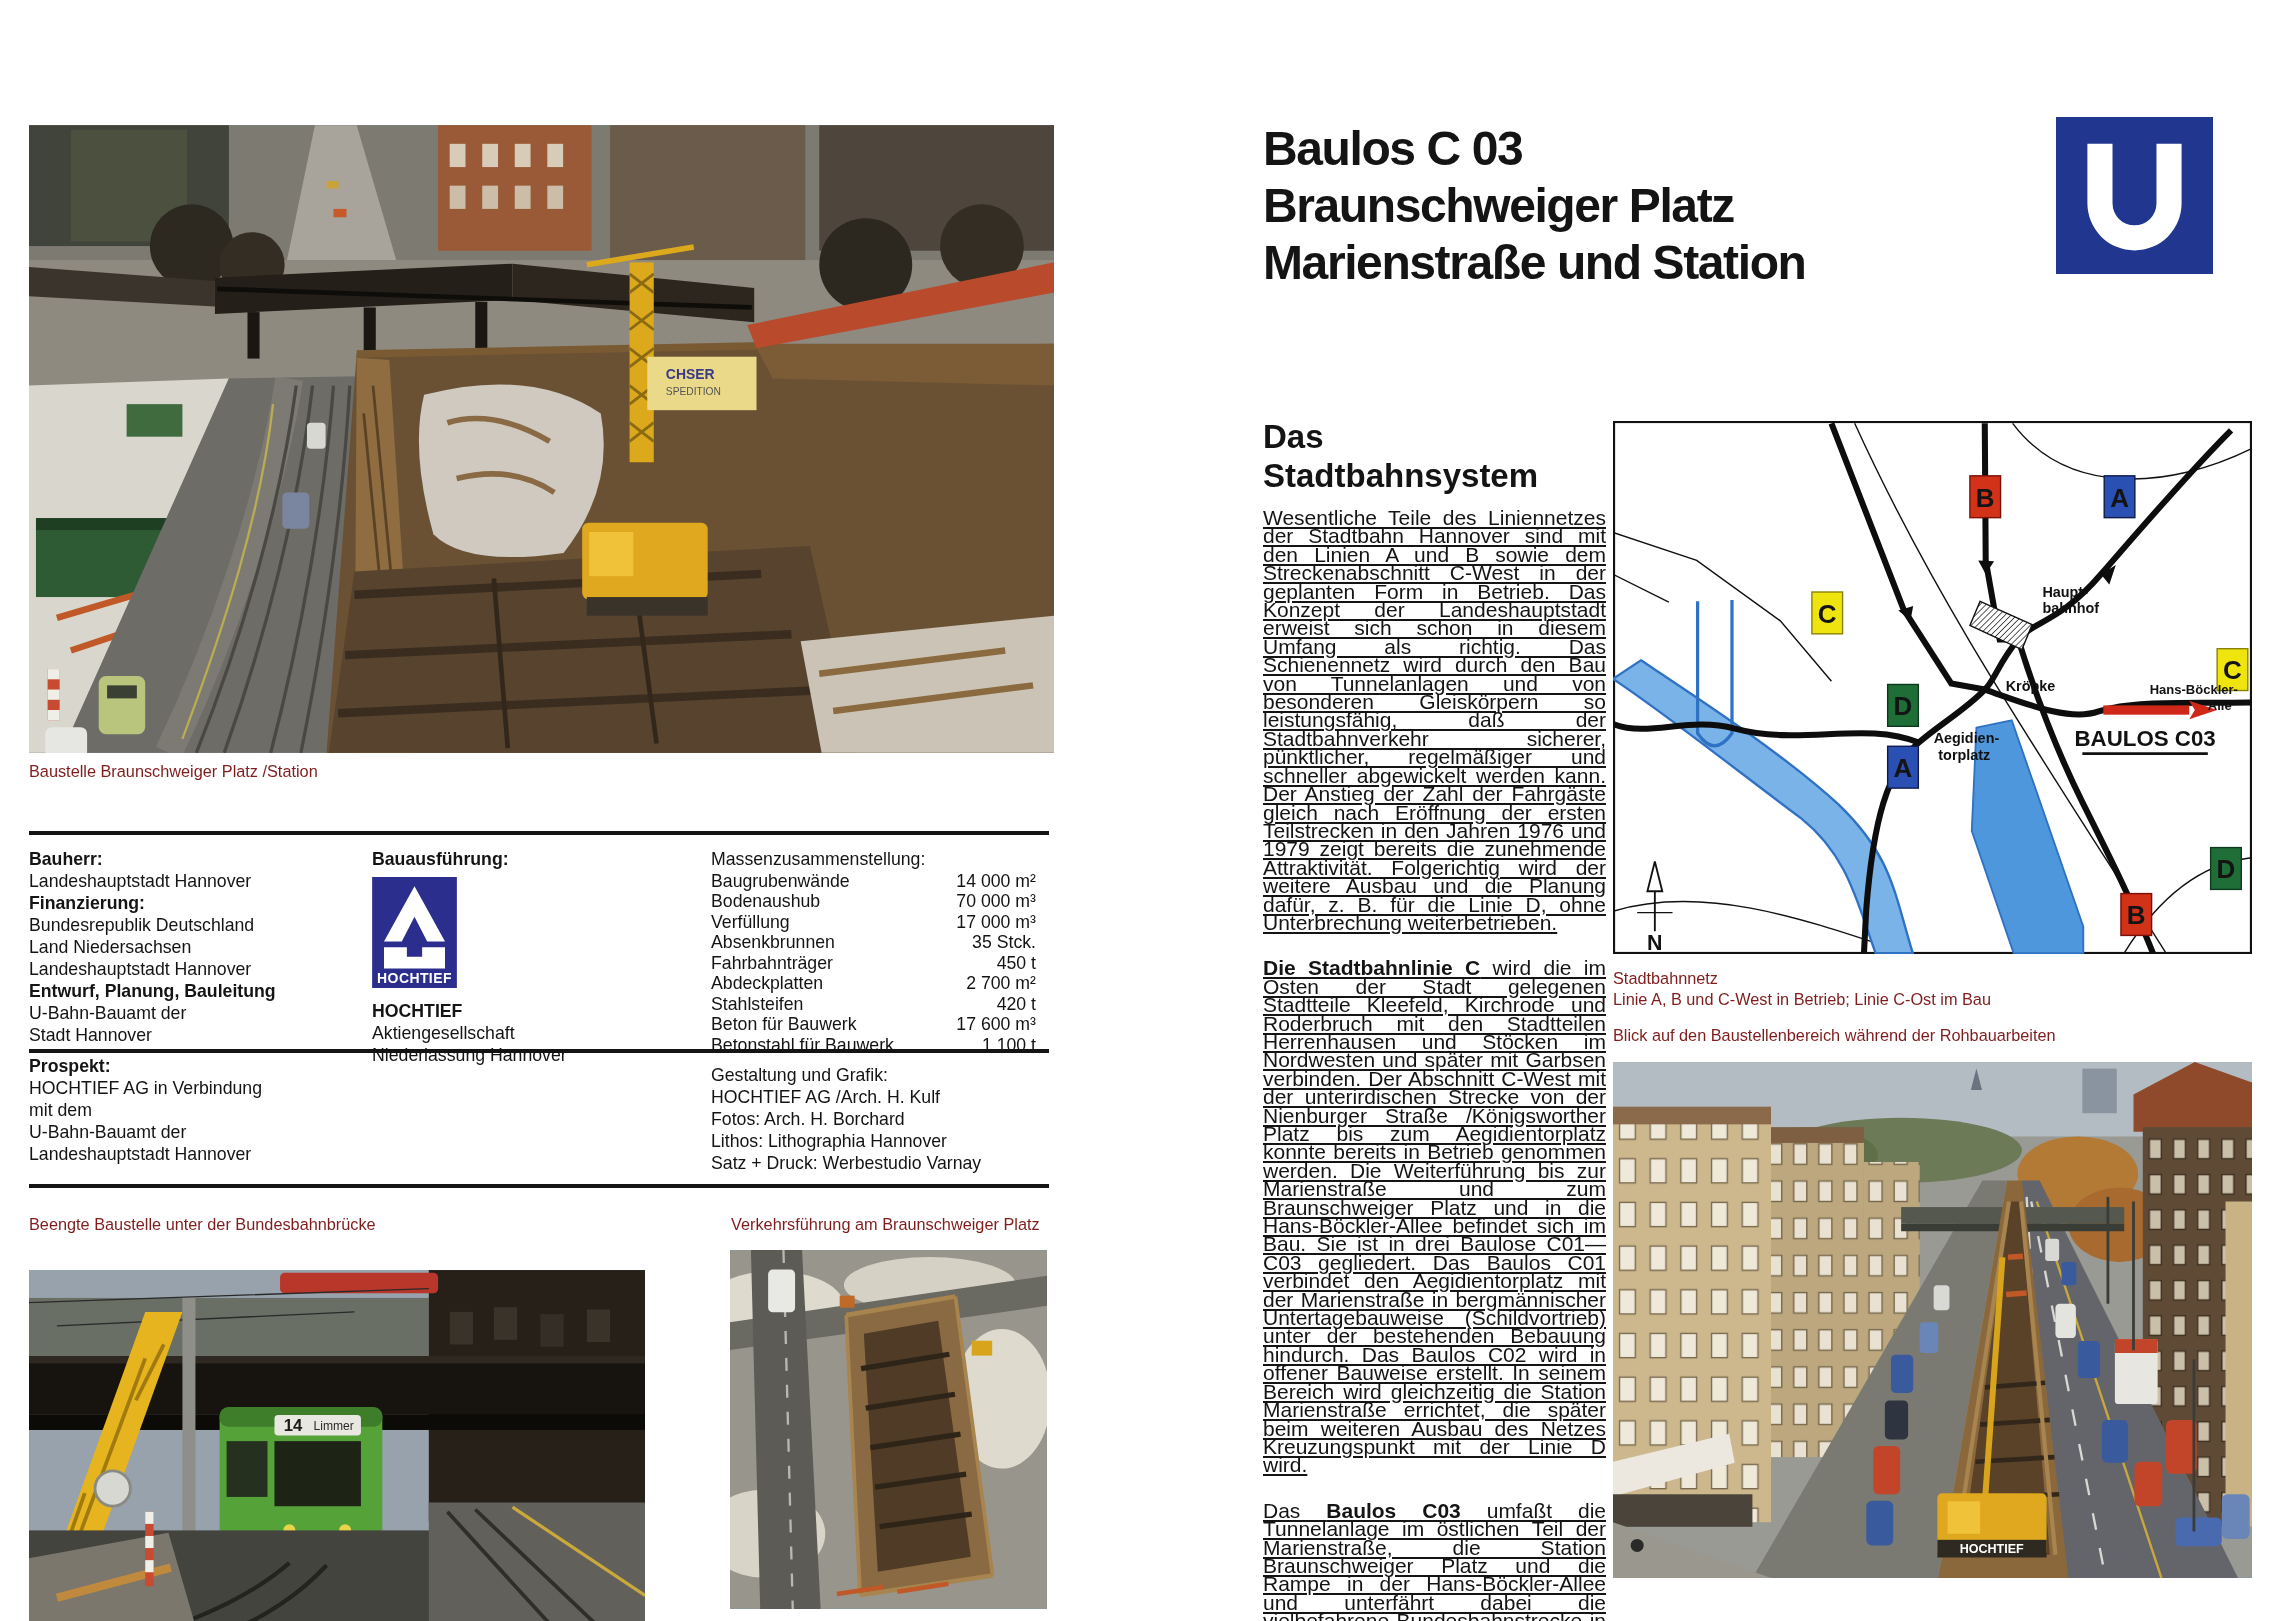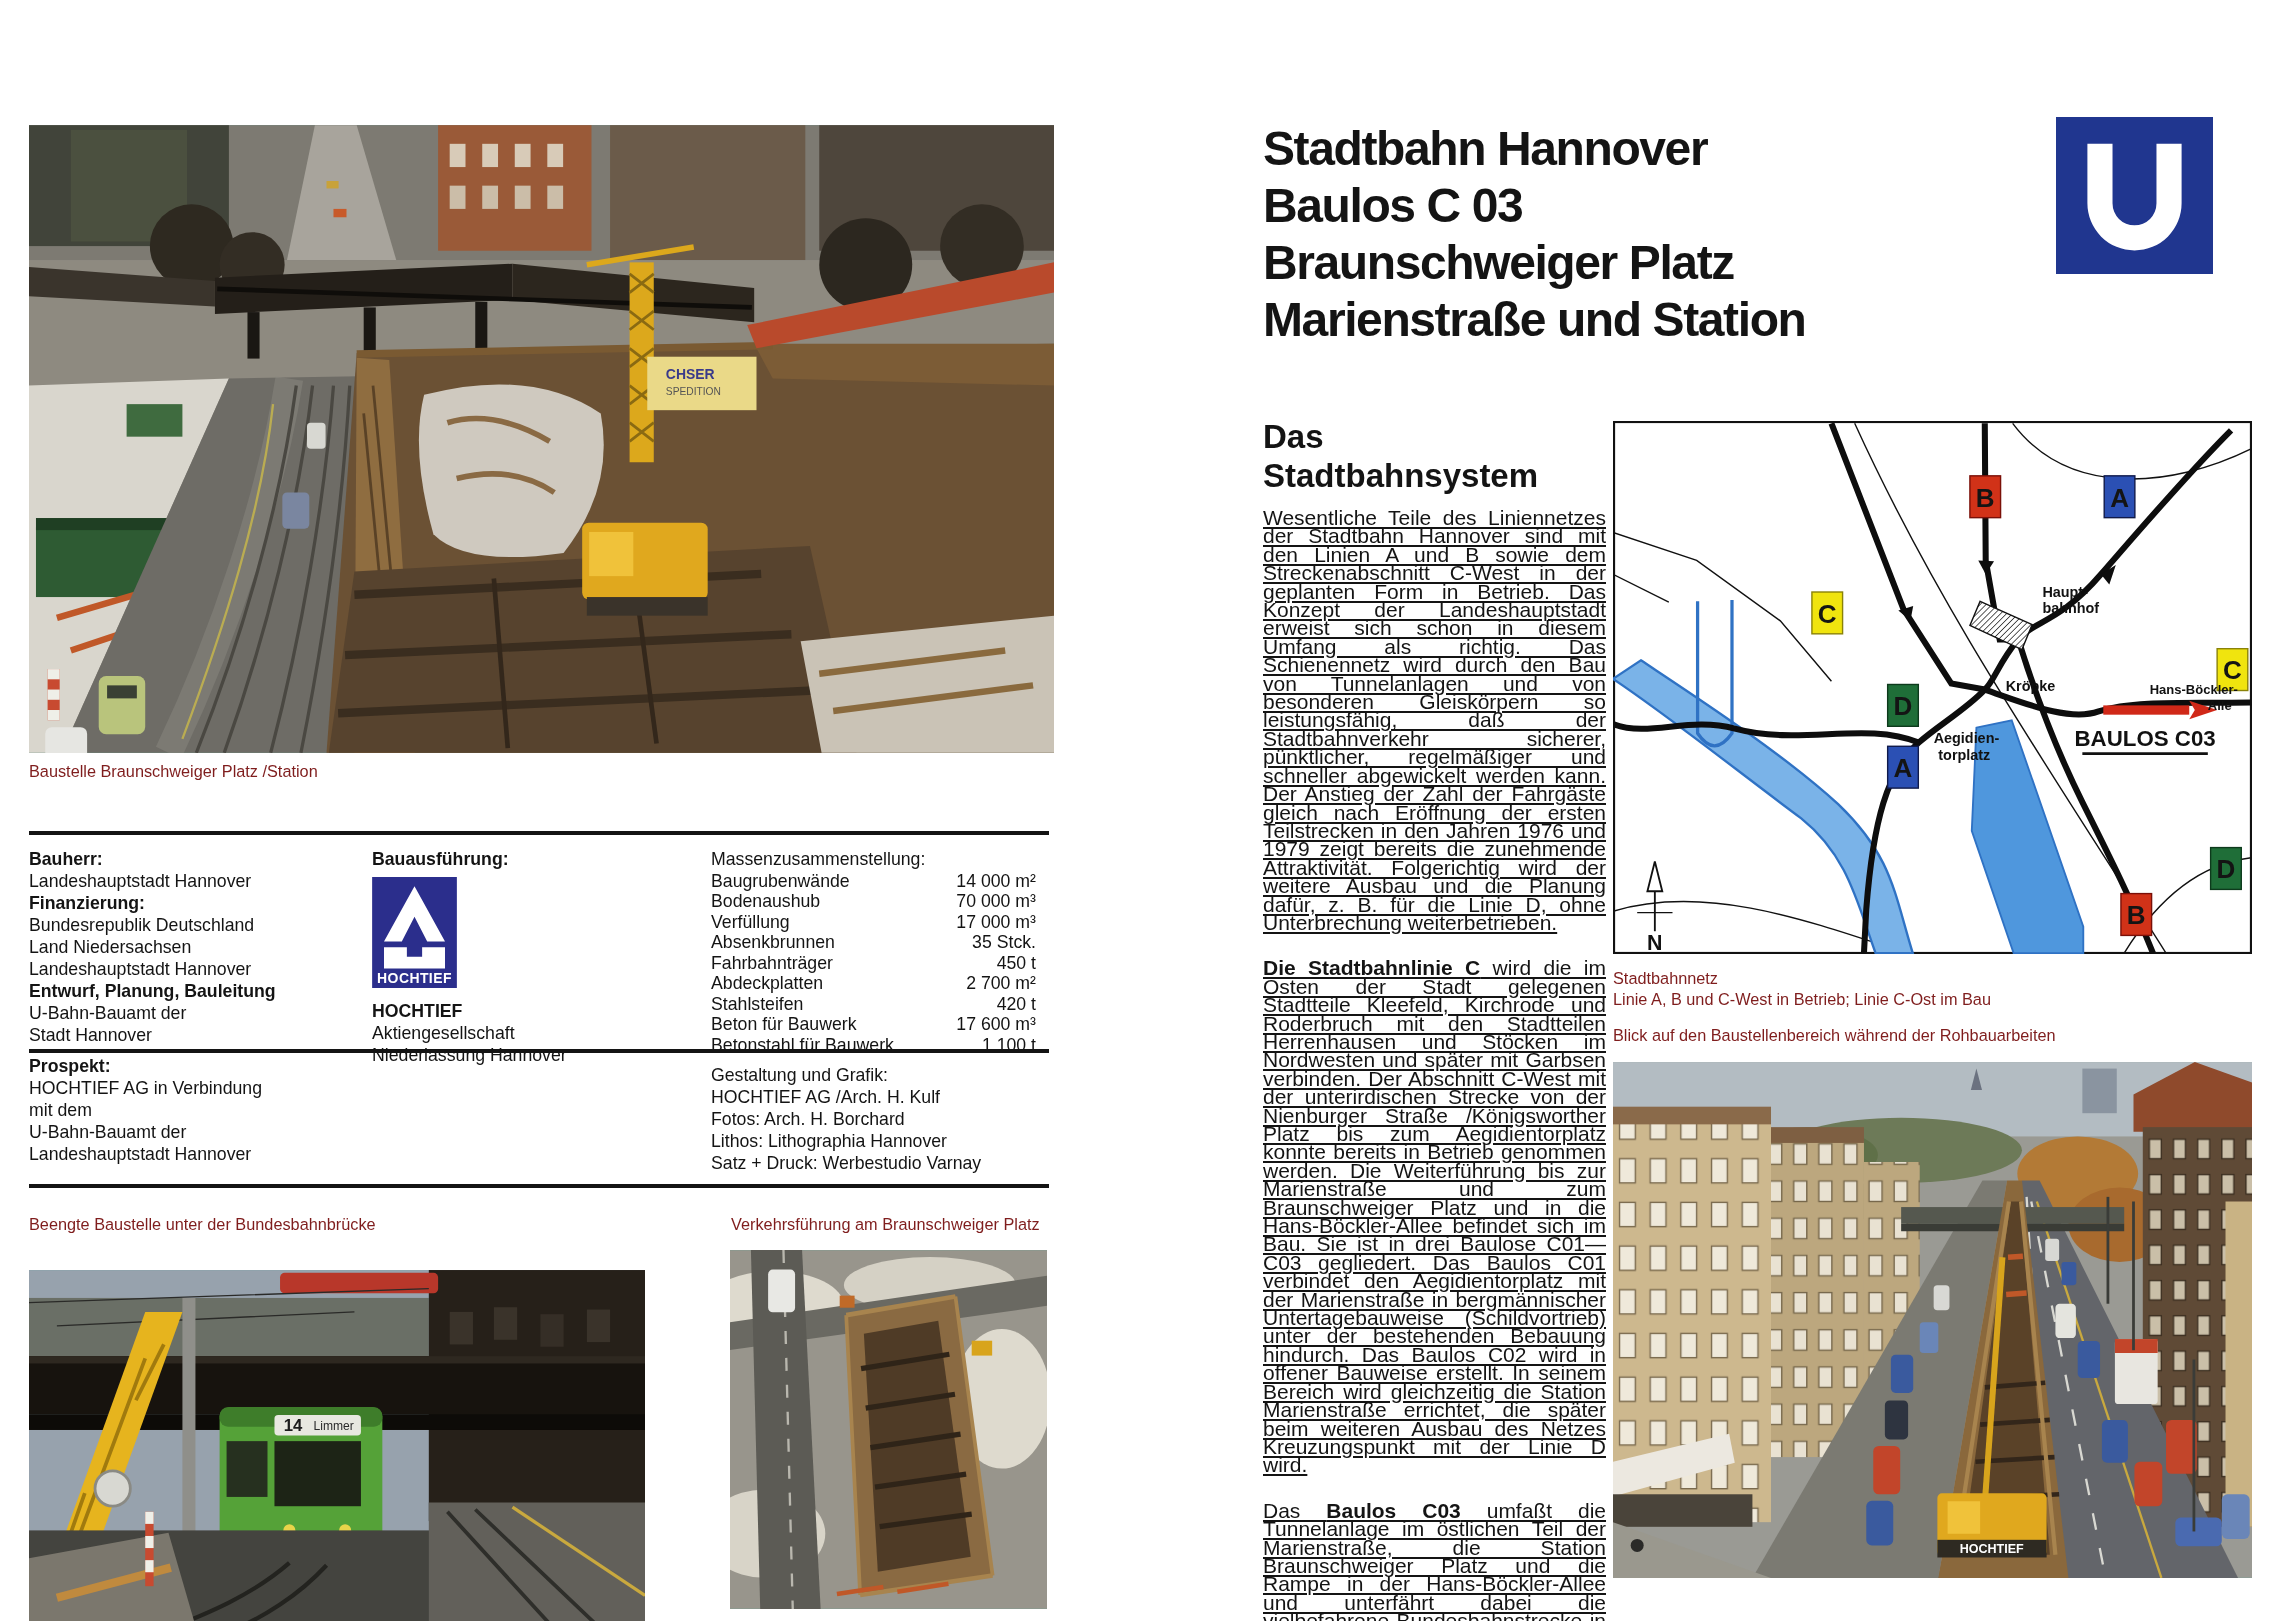--- a/index.html
+++ b/index.html
@@ -300,21 +300,20 @@
         <path d="M250,140 L485,100 M280,742 L565,700" stroke="#a8844e" stroke-width="10"></path>
         <path d="M250,140 L280,742 M485,100 L565,700" stroke="#a8844e" stroke-width="8"></path>
       </g>
       <rect x="520" y="195" width="44" height="32" fill="#d8a41c"></rect>
       <rect x="236" y="98" width="32" height="26" fill="#c06a28"></rect>
       <path d="M230,740 L330,725 M360,735 L470,718" stroke="#c05828" stroke-width="10"></path>
     </svg>
   </div>
 
   <div class="abs title" style="left:1263px;top:120px;">
-    <div>Stadtbahn Hannover</div>
     <div>Baulos C 03</div>
     <div>Braunschweiger Platz</div>
     <div>Marienstraße und Station</div>
   </div>
 
   <div class="abs" style="left:2056px;top:117px;width:157px;height:157px;">
     <svg width="157" height="157" viewBox="0 0 100 100">
       <rect width="100" height="100" fill="#20368f"></rect>
       <path d="M20 17 V55 A30 30 0 0 0 80 55 V17 H64 V55 A14 14 0 0 1 36 55 V17 Z" fill="#ffffff"></path>
     </svg>

